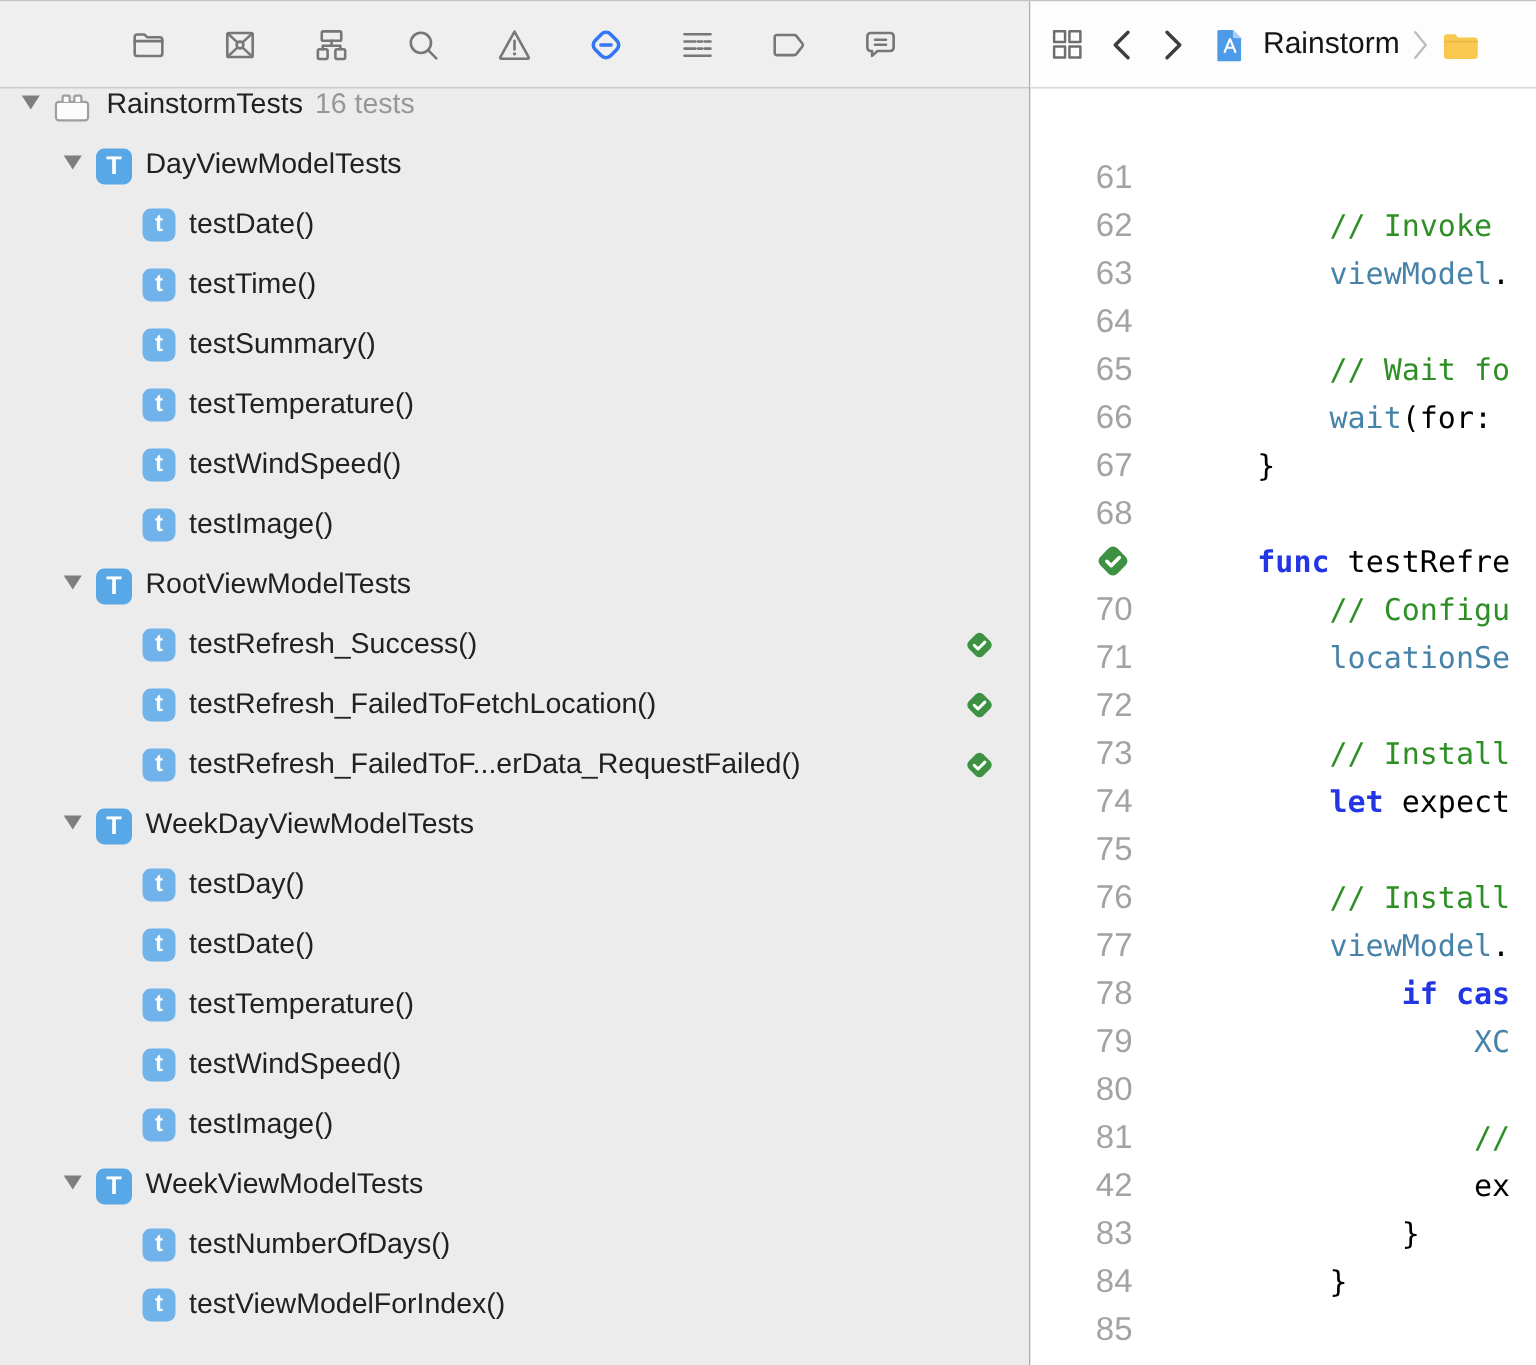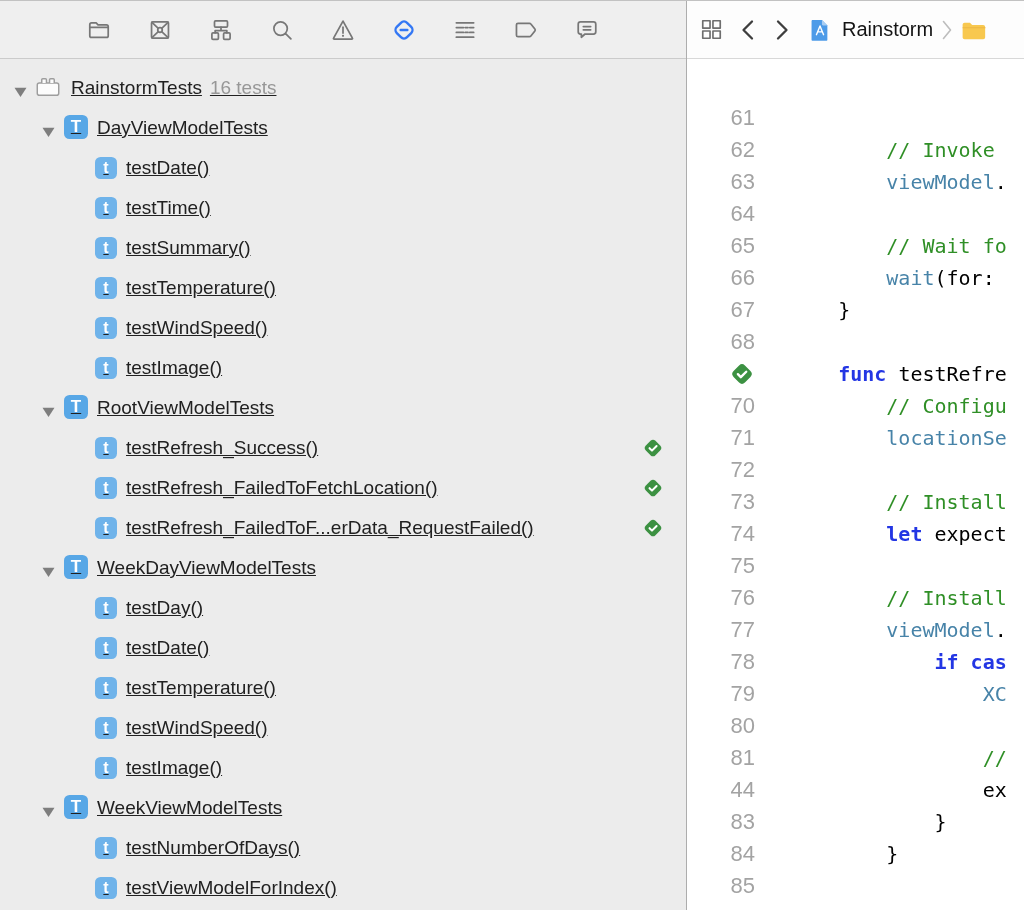--- a/index.html
+++ b/index.html
@@ -10,21 +10,21 @@
   
   .left-pane { width:686px; height:100%; background:var(--nav-bg,#ECECEC); display:flex; flex-direction:column; }
   .nav-toolbar { height:58px; flex:0 0 58px; display:flex; align-items:center; justify-content:center;
     gap:34px; background:#EFEFEF; border-bottom:1px solid #CBCBCB; }
   .nav-icon { width:27px; height:27px; display:flex; align-items:center; justify-content:center;
     color:var(--icon-gray,#777); background:none; border:none; cursor:default; }
   .nav-icon.selected { color:var(--accent,#3377F4); }
   .nav-icon svg { width:26px; height:26px; }
 
   .tree { flex:1; overflow:hidden; padding-top:0; }
-  .row { height:40px; display:flex; align-items:flex-end; font-size:19px; color:var(--tree-text,#212121);text-decoration:underline; }
+  .row { height:40px; display:flex; align-items:flex-start; font-size:19px; color:var(--tree-text,#212121); }
   .row .tri { width:16px; height:16px; flex:0 0 16px; display:flex; align-items:center; justify-content:center; }
   .row-root  { padding-left:12px; }
   .row-suite { padding-left:40px; }
   .row-test  { padding-left:95px; }
   .badge { color:#fff; font-weight:600; display:flex; align-items:center; justify-content:center;
     border-radius:5.5px; flex:none; }
   .badge-T { width:24px; height:24px; background:var(--suite-blue,#58A7E6); font-size:17px; margin-left:8px; }
   .badge-t { width:22px; height:22px; background:var(--test-blue,#6FB3EA); font-size:16px; }
   .bundle-icon { margin-left:6px; flex:none; display:flex; }
   .row-label { margin-left:9px; white-space:nowrap; }
@@ -332,21 +332,21 @@
         <div class="code-line"><span class="ln">72</span><span class="code-text"></span></div>
         <div class="code-line"><span class="ln">73</span><span class="code-text"><span class="tk-p">        </span><span class="tk-c">// Install </span></span></div>
         <div class="code-line"><span class="ln">74</span><span class="code-text"><span class="tk-p">        </span><span class="tk-k">let</span><span class="tk-p"> expect</span></span></div>
         <div class="code-line"><span class="ln">75</span><span class="code-text"></span></div>
         <div class="code-line"><span class="ln">76</span><span class="code-text"><span class="tk-p">        </span><span class="tk-c">// Install</span></span></div>
         <div class="code-line"><span class="ln">77</span><span class="code-text"><span class="tk-p">        </span><span class="tk-i">viewModel</span><span class="tk-p">.</span></span></div>
         <div class="code-line"><span class="ln">78</span><span class="code-text"><span class="tk-p">            </span><span class="tk-k">if cas</span></span></div>
         <div class="code-line"><span class="ln">79</span><span class="code-text"><span class="tk-p">                </span><span class="tk-i">XC</span></span></div>
         <div class="code-line"><span class="ln">80</span><span class="code-text"></span></div>
         <div class="code-line"><span class="ln">81</span><span class="code-text"><span class="tk-p">                </span><span class="tk-c">//</span></span></div>
-        <div class="code-line"><span class="ln">44</span><span class="code-text"><span class="tk-p">                ex</span></span></div>
+        <div class="code-line"><span class="ln">42</span><span class="code-text"><span class="tk-p">                ex</span></span></div>
         <div class="code-line"><span class="ln">83</span><span class="code-text"><span class="tk-p">            }</span></span></div>
         <div class="code-line"><span class="ln">84</span><span class="code-text"><span class="tk-p">        }</span></span></div>
         <div class="code-line"><span class="ln">85</span><span class="code-text"></span></div>
         <div class="code-line"><span class="ln">86</span><span class="code-text"><span class="tk-p">        </span><span class="tk-c">// Invoke </span></span></div>
         <div class="code-line"><span class="ln">87</span><span class="code-text"><span class="tk-p">        </span><span class="tk-i">viewModel</span><span class="tk-p">.</span></span></div>
       </div>
   </div>
 
 </div>
 

